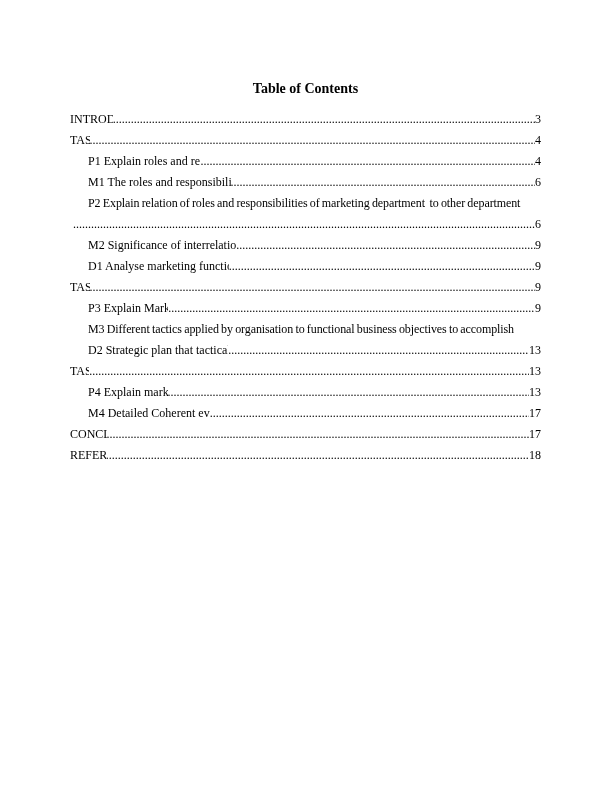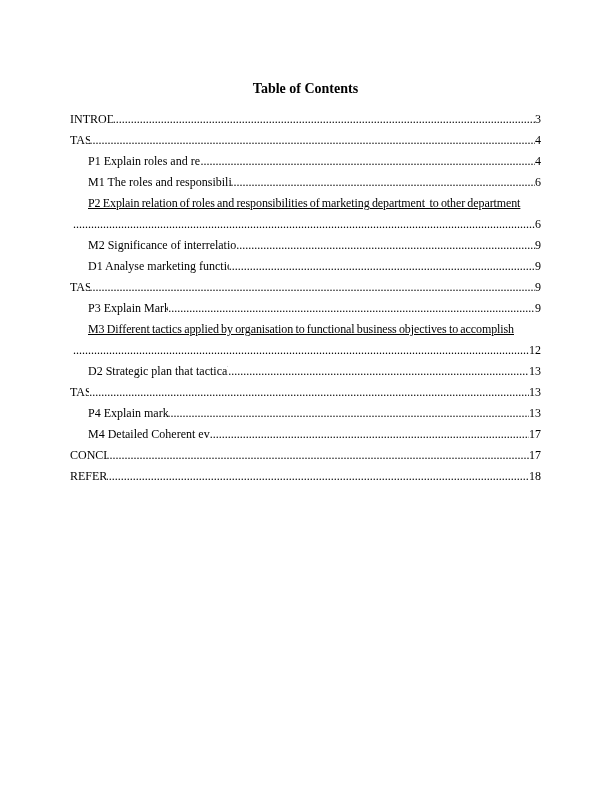--- a/index.html
+++ b/index.html
@@ -50,21 +50,20 @@
   .toc-page { flex: 0 0 auto; }
   .lvl1 { padding-left: 18px; }
   .dots-only { padding-left: 3px; }
   .toc-textline {
     font-size: 12px;
     line-height: 21px;
     white-space: pre;
     letter-spacing: -0.1px;
     word-spacing: -0.6px;
     overflow: hidden;
-    text-decoration: underline;
   }
 </style>
 </head>
 <body>
 
 <div class="page">
   <h1 class="toc-title">Table of Contents</h1>
   <div class="toc-list">
       <div class="toc-entry lvl0">
         <span class="toc-text">INTRODUCTION</span>
@@ -106,25 +105,20 @@
         <span class="toc-text">TASK 2</span>
         <span class="toc-leader"></span>
         <span class="toc-page">9</span>
       </div>
       <div class="toc-entry lvl1">
         <span class="toc-text">P3 Explain Marketing mix of Wilkinson </span>
         <span class="toc-leader"></span>
         <span class="toc-page">9</span>
       </div>
       <div class="toc-textline lvl1">M3 Different tactics applied by organisation to functional business objectives to accomplish</div>
-      <div class="toc-entry lvl0 dots-only">
-        <span class="toc-text"></span>
-        <span class="toc-leader"></span>
-        <span class="toc-page">12</span>
-      </div>
       <div class="toc-entry lvl1">
         <span class="toc-text">D2 Strategic plan that tactically applies the use of 7ps to achieve marketing objectives </span>
         <span class="toc-leader"></span>
         <span class="toc-page">13</span>
       </div>
       <div class="toc-entry lvl0">
         <span class="toc-text">TASK 3</span>
         <span class="toc-leader"></span>
         <span class="toc-page">13</span>
       </div>

